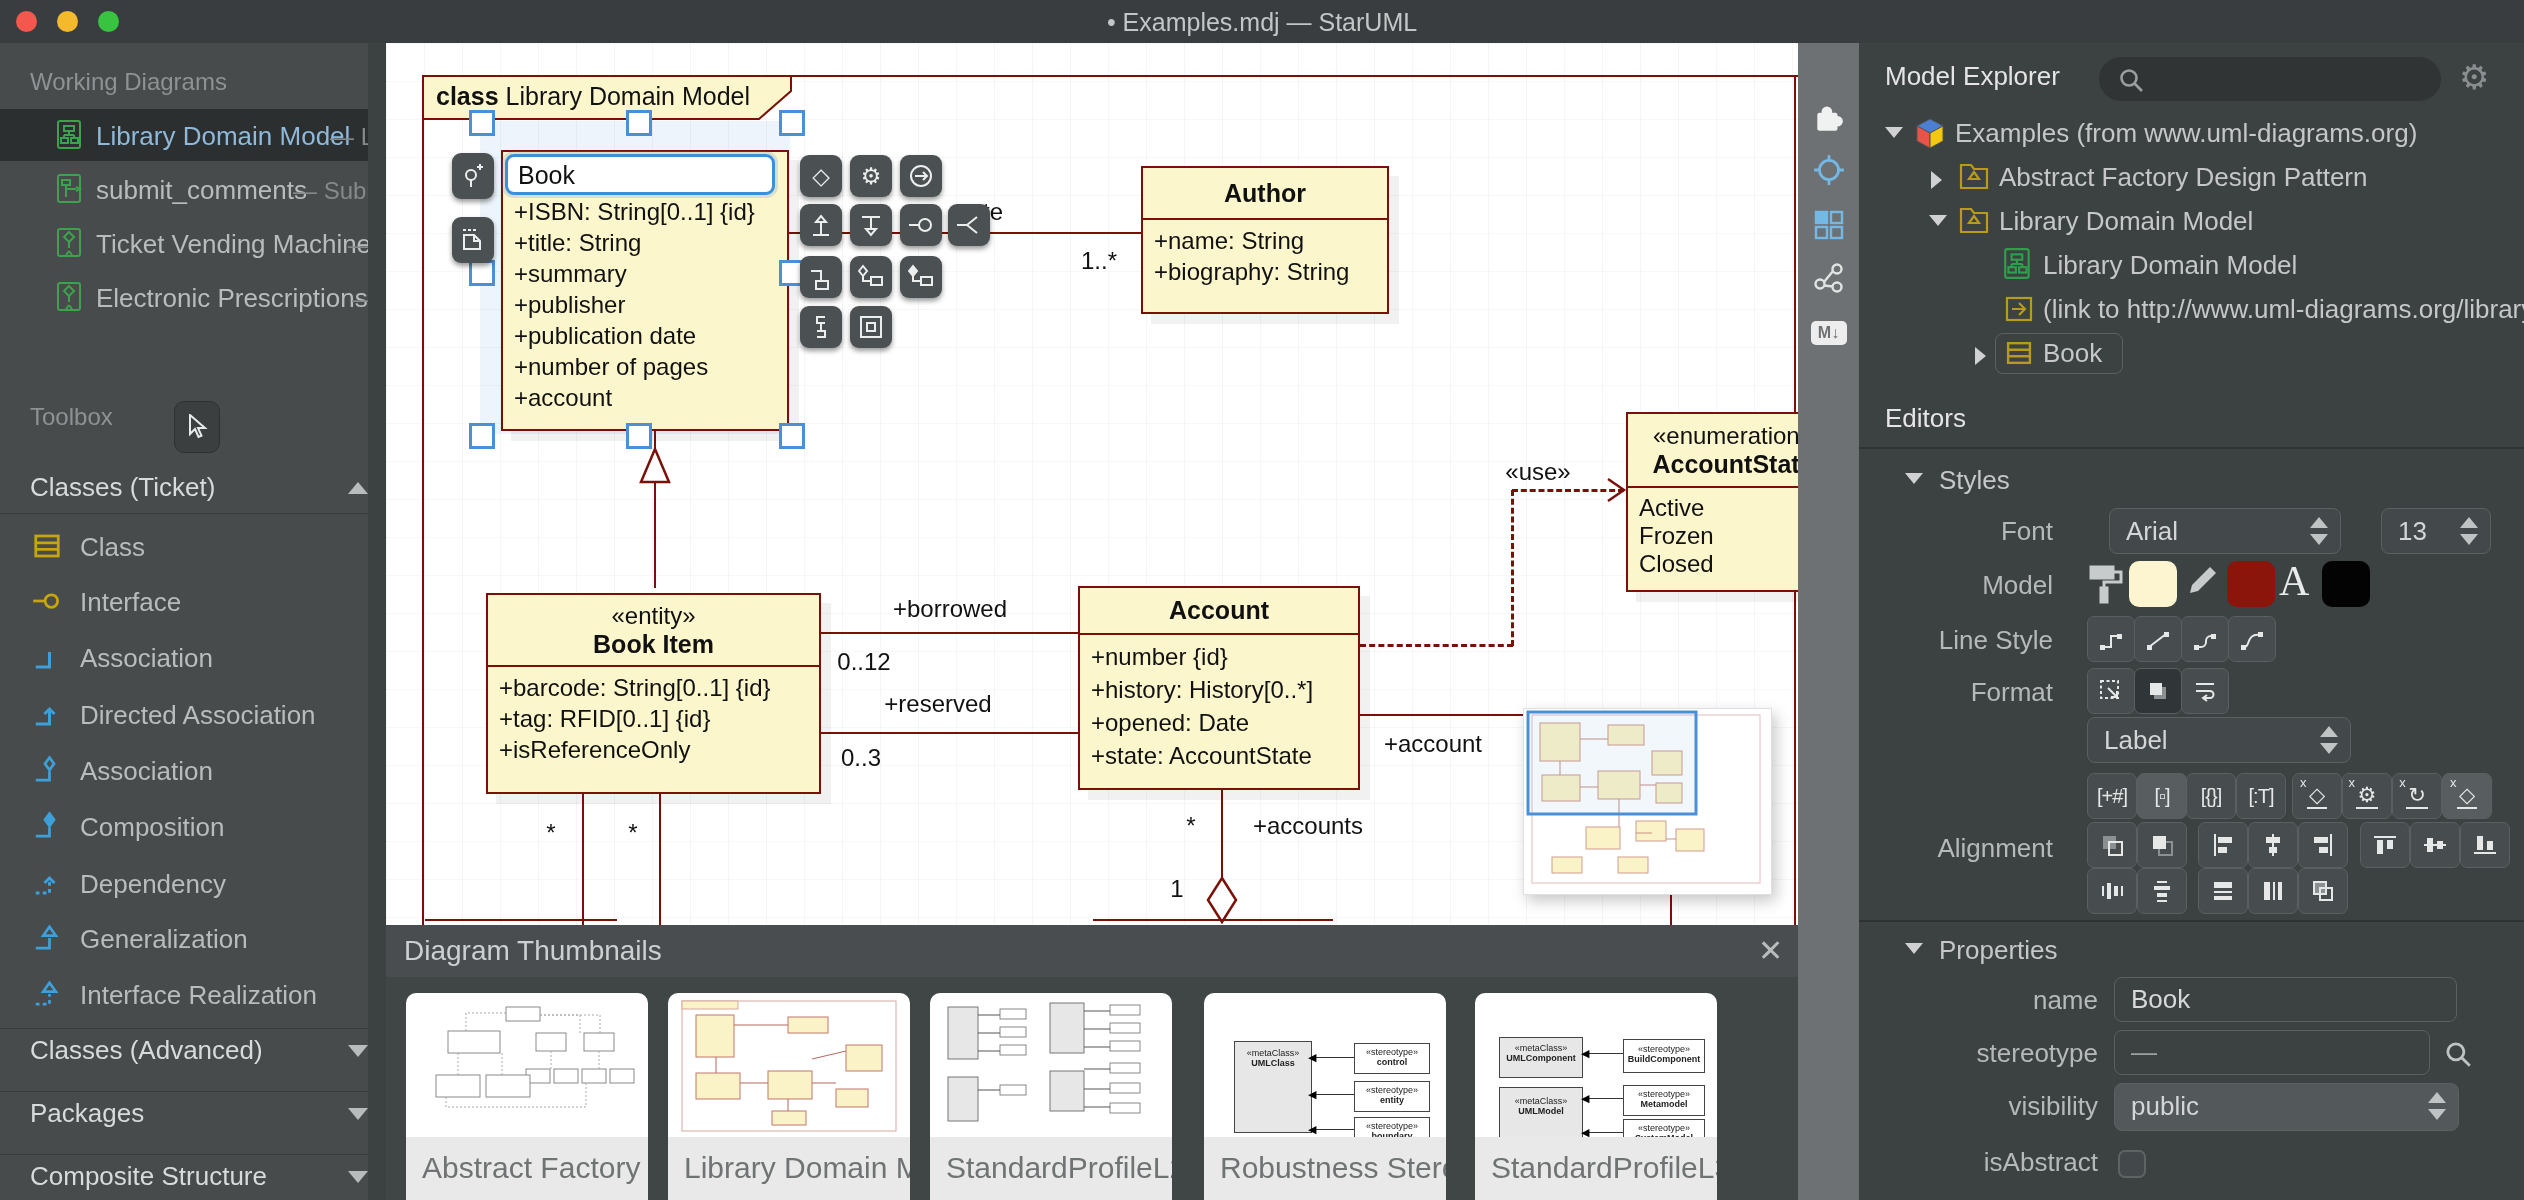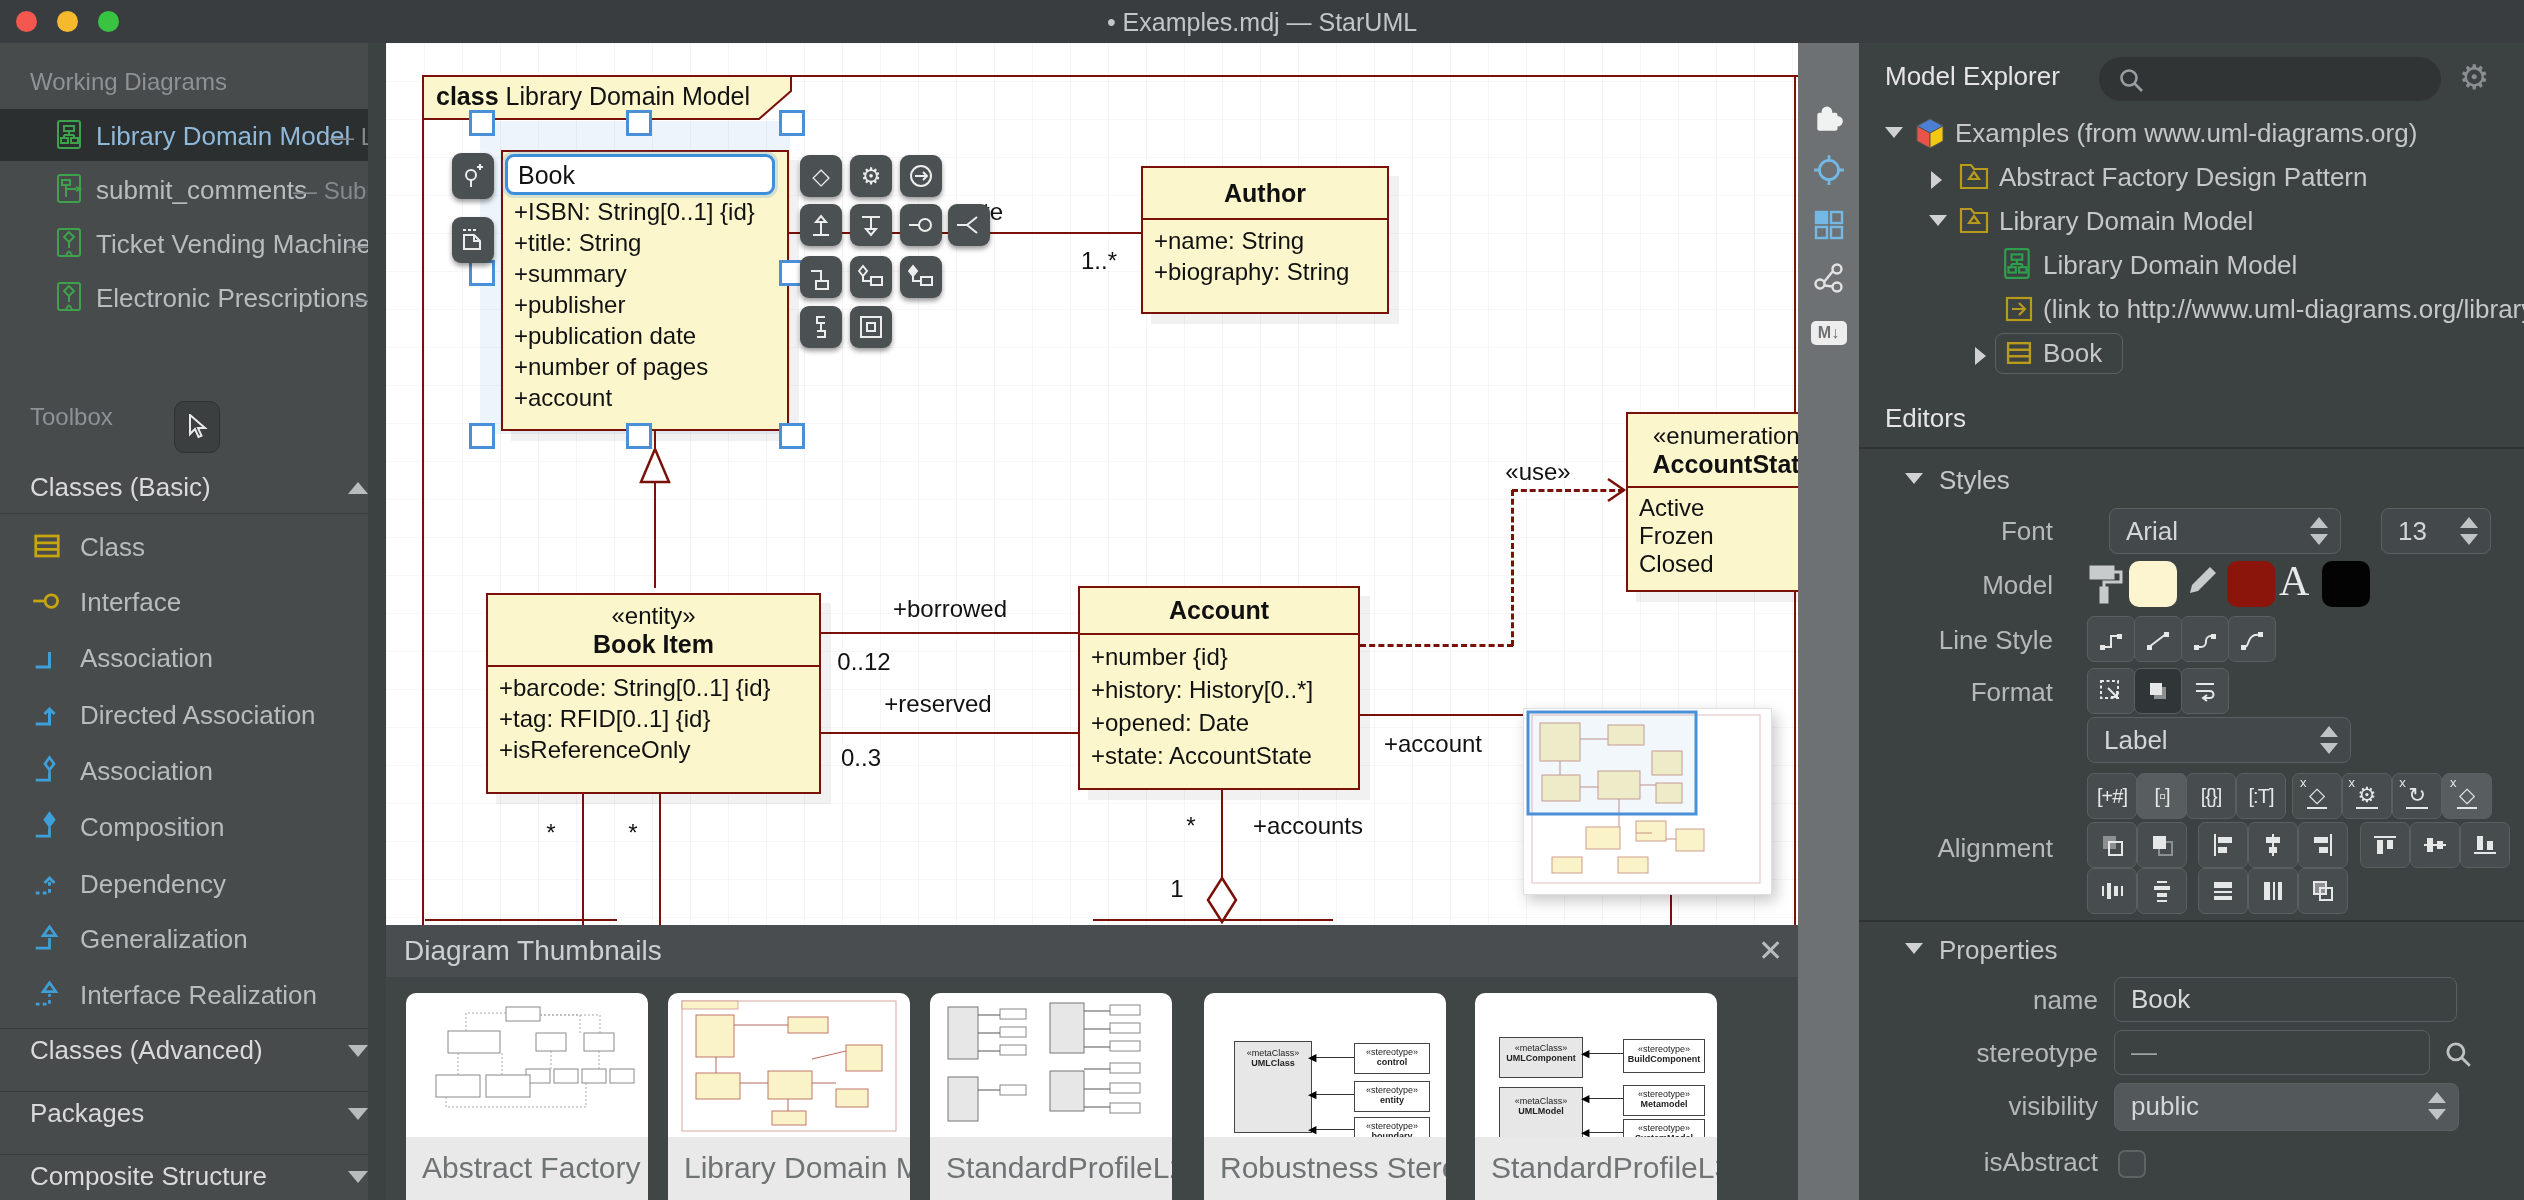--- a/index.html
+++ b/index.html
@@ -167,21 +167,21 @@
   </div>
 
   <div class="sideheader" style="top:360px">Toolbox</div>
   <div id="cursorbtn">
     <svg width="22" height="26" viewBox="0 0 22 26">
         <path d="M4 1v19l5-5 3.5 8 3-1.3-3.5-7.7H19z" fill="none" stroke="#e8eaea" stroke-width="2"></path>
       </svg>
   </div>
 
   <div class="secheader" style="top:423px">
-    <span class="lab">Classes (Basic)</span>
+    <span class="lab">Classes (Ticket)</span>
     <span class="tri tri-up"></span>
   </div>
   <div class="secline" style="top:470px"></div>
 
   <div class="tool" style="top:477px">
     <svg width="34" height="30" viewBox="0 0 24 24">
         <g stroke="#c7a50f" stroke-width="2.2" fill="none">
           <rect x="3" y="4" width="18" height="16"></rect>
           <path d="M3 9.5h18M3 14.7h18"></path>
         </g>

